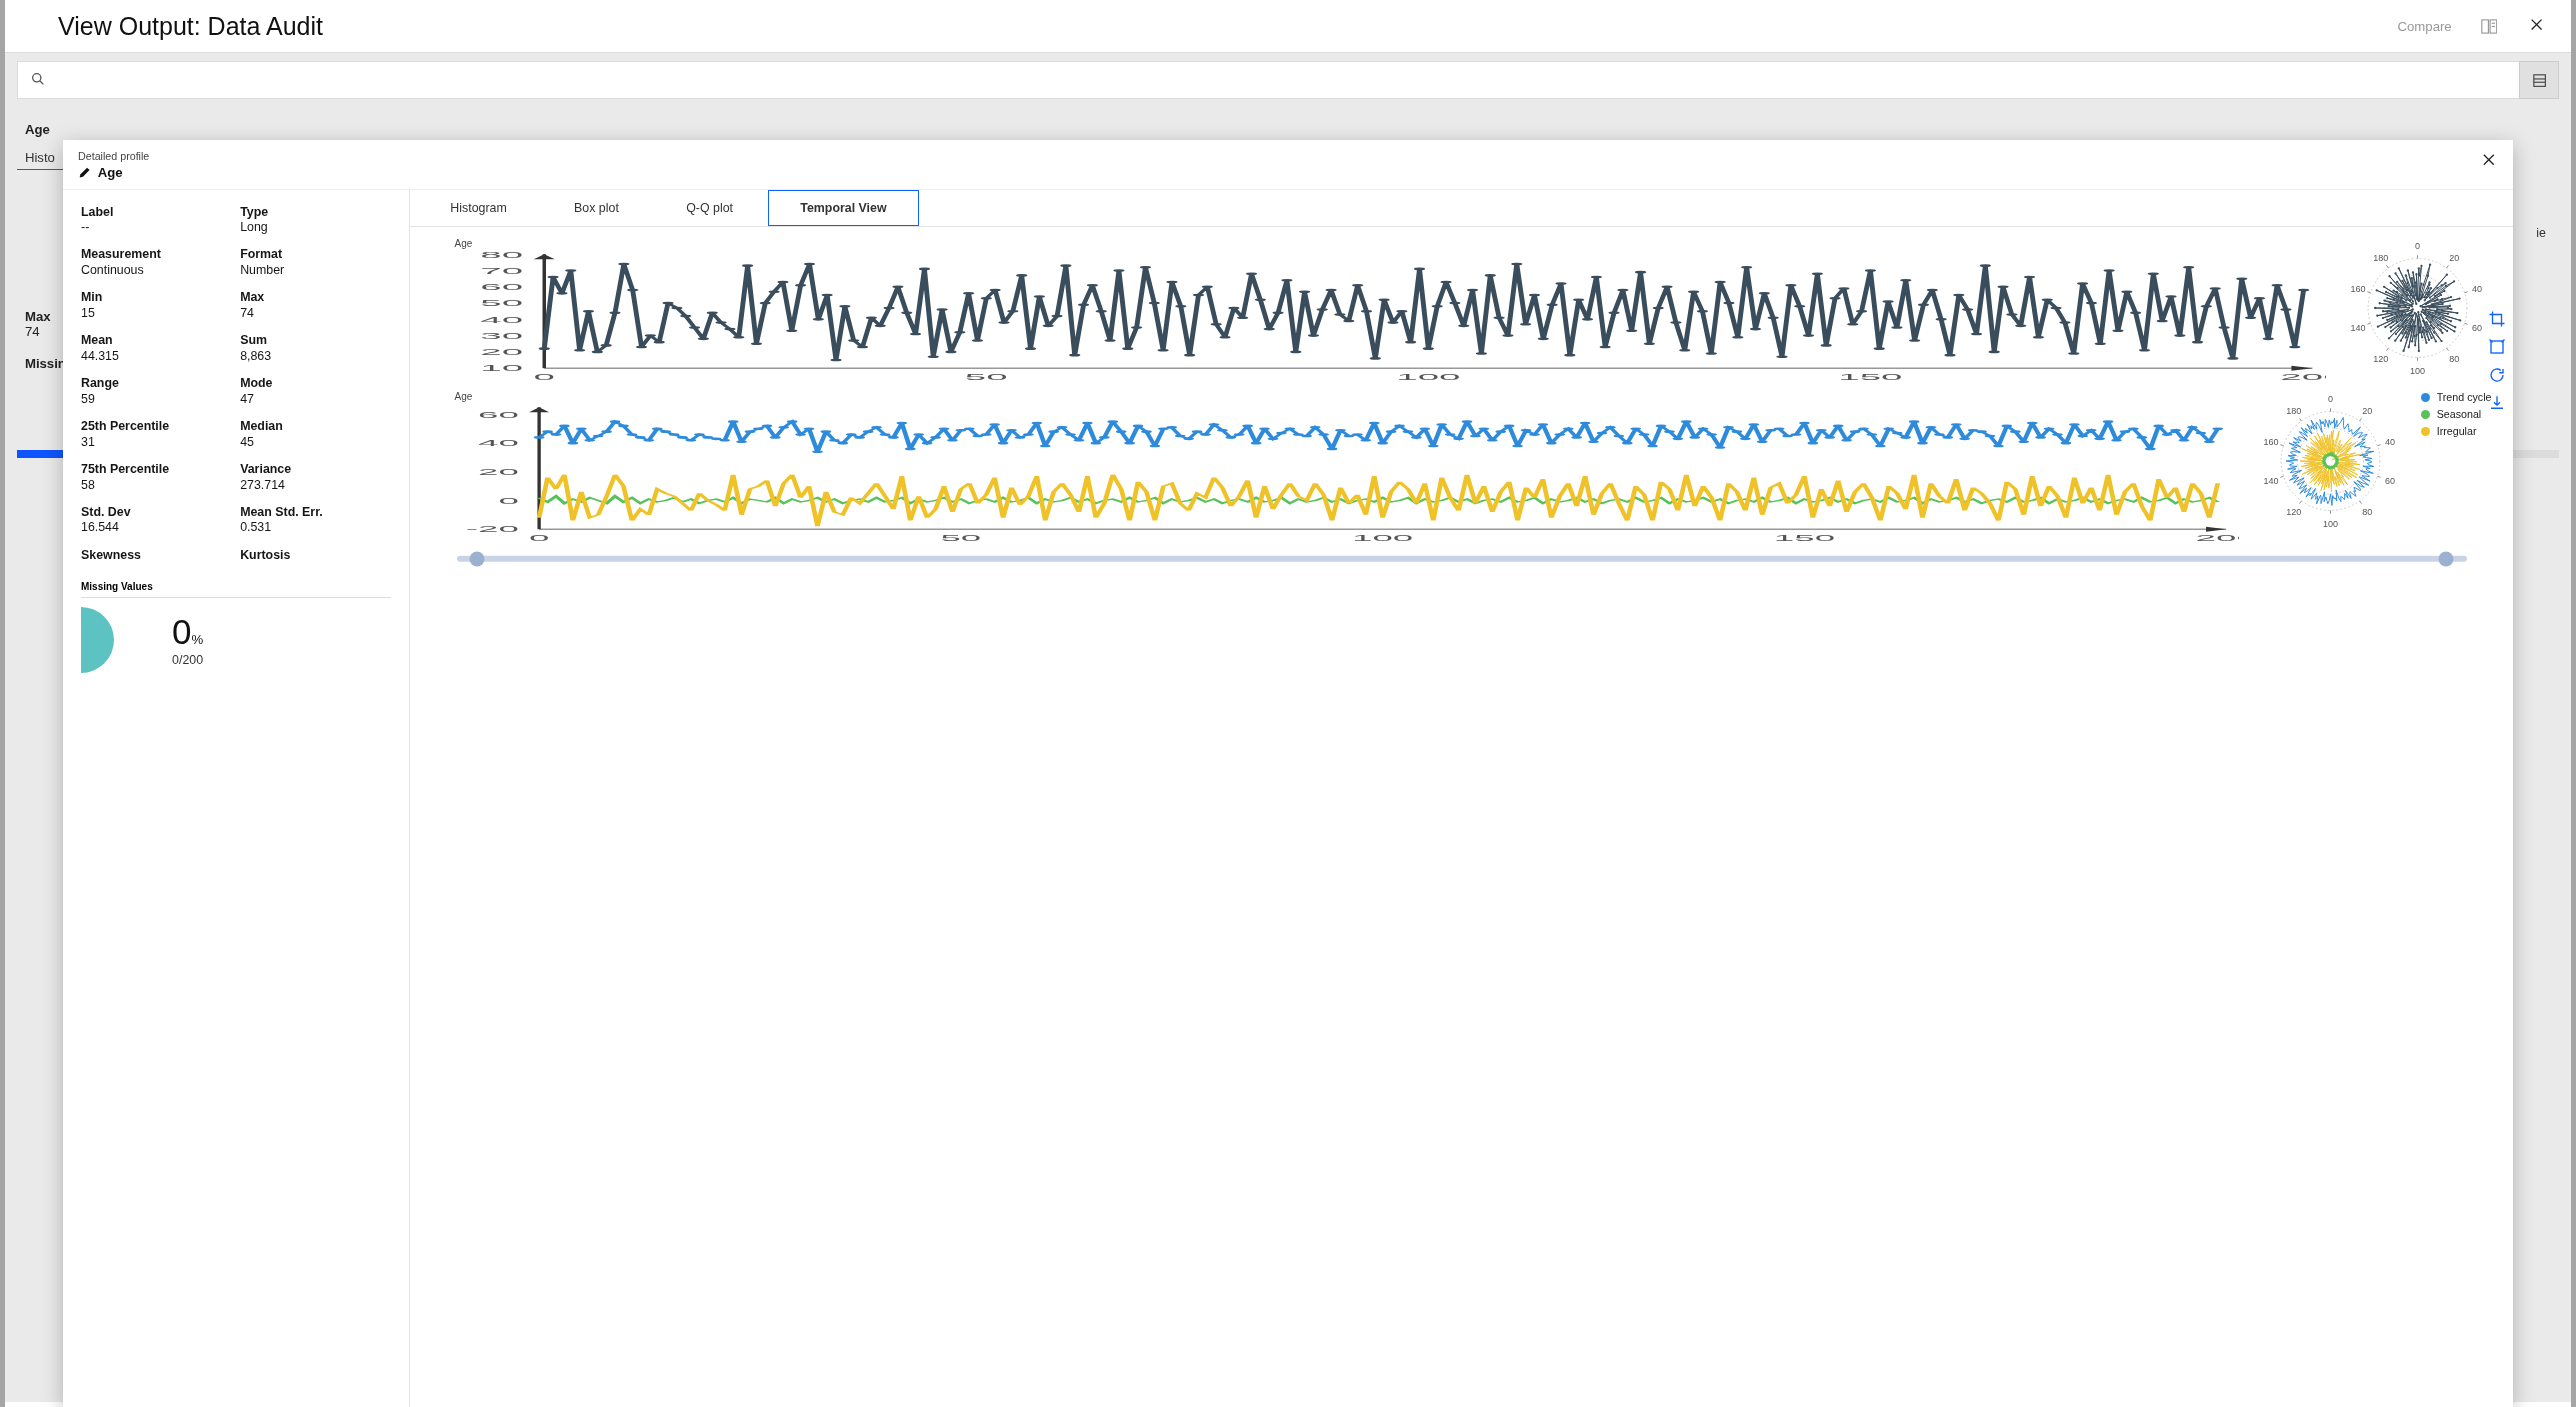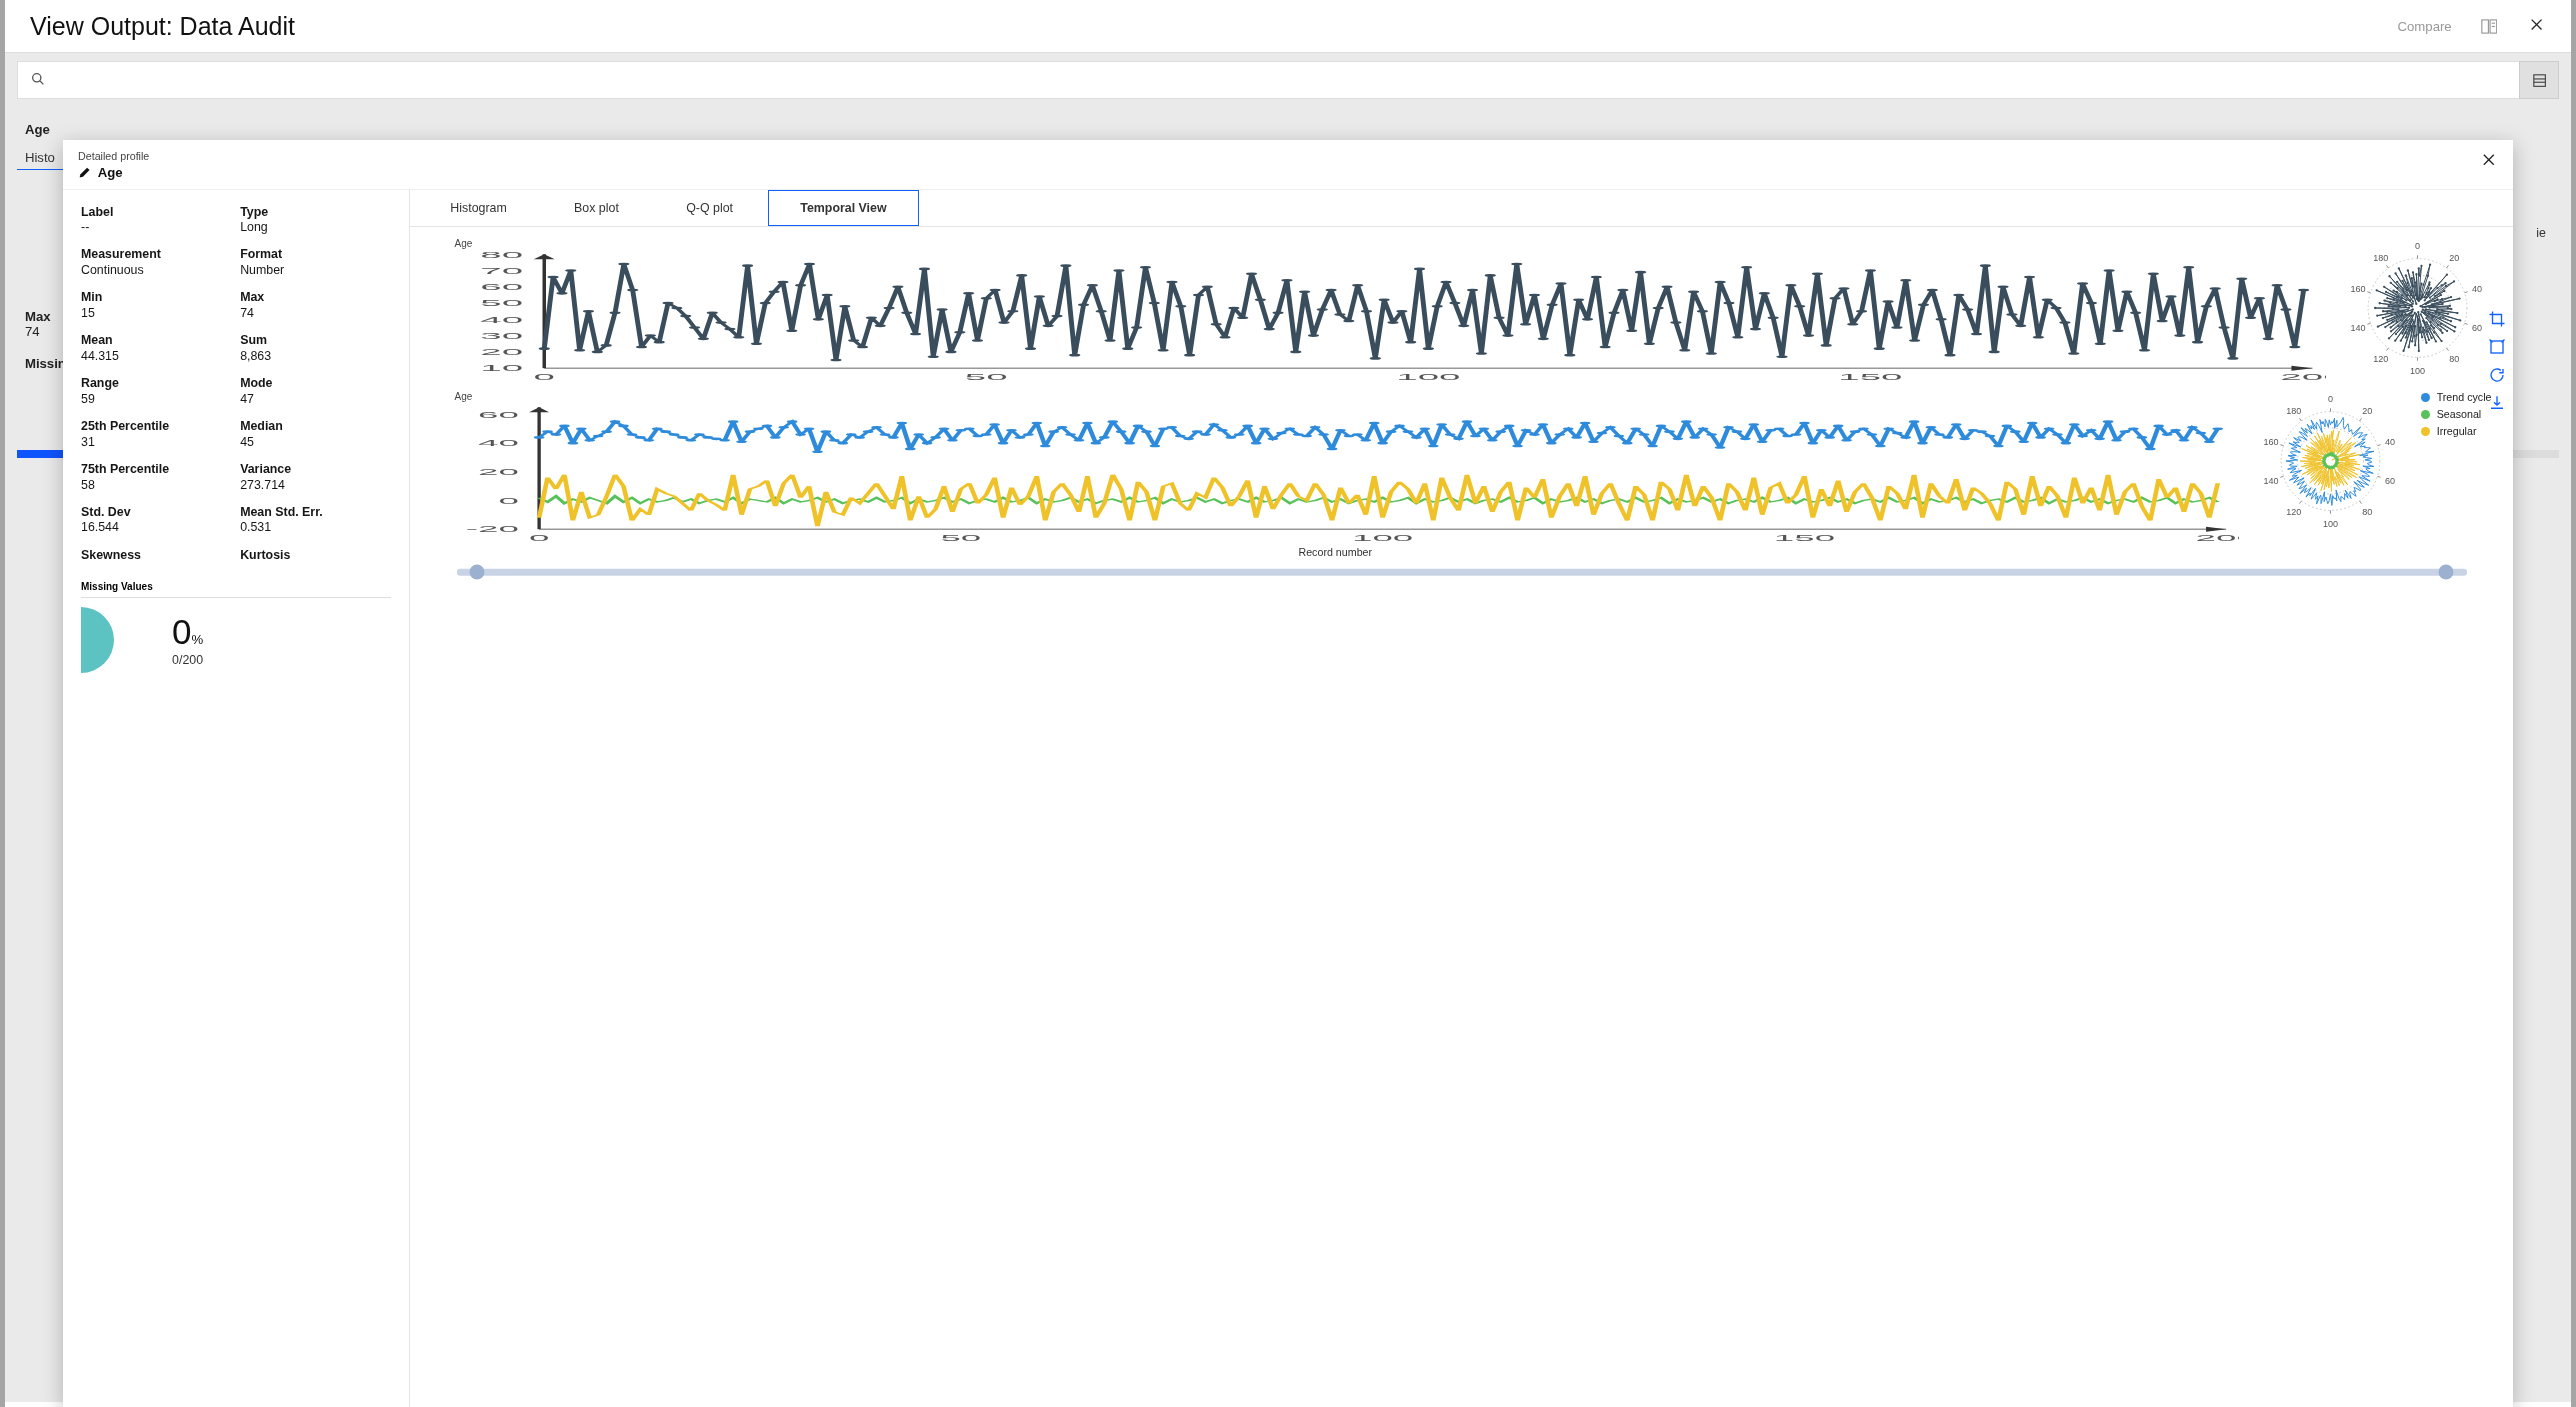--- a/index.html
+++ b/index.html
@@ -24,20 +24,21 @@
       padding: 11.6px 25px;
       display: flex;
       justify-content: space-between;
       align-items: center;
       border-bottom: 0.8px solid #ddd;
     }
     .outer-title {
       font-size: 25px;
       font-weight: 400;
       color: #111;
+      margin-left: 28px;
     }
     .compare-area {
       display: flex;
       align-items: center;
       gap: 29px;
       color: #999;
     }
     .compare-label {
       font-size: 13.2px;
       color: #999;
@@ -1139,21 +1140,20 @@
                   <circle cx="520.88" cy="31.858823529411765"></circle>
                   <circle cx="523.4" cy="44.04705882352941"></circle>
                   <circle cx="525.9200000000001" cy="28.376470588235293"></circle>
                   <circle cx="528.44" cy="35.34117647058824"></circle>
                   <circle cx="530.96" cy="45.78823529411764"></circle>
                   <circle cx="533.48" cy="30.117647058823536"></circle>
                 </g>
                 <path class="series-line" stroke="#58c25a" d="M32 113.69411764705882 L34.52 118.91764705882352 L37.04 111.95294117647059 L39.56 120.65882352941176 L42.08 115.43529411764706 L44.6 118.91764705882352 L47.12 113.69411764705882 L49.64 117.1764705882353 L52.16 120.65882352941176 L54.68 111.95294117647059 L57.2 118.91764705882352 L59.72 113.69411764705882 L62.239999999999995 120.65882352941176 L64.75999999999999 115.43529411764706 L67.28 118.91764705882352 L69.8 117.1764705882353 L72.32 113.69411764705882 L74.84 118.91764705882352 L77.36 115.43529411764706 L79.88 120.65882352941176 L82.4 117.1764705882353 L84.91999999999999 115.43529411764706 L87.44 118.91764705882352 L89.96000000000001 113.69411764705882 L92.47999999999999 120.65882352941176 L95 115.43529411764706 L97.52 117.1764705882353 L100.04 118.91764705882352 L102.56 113.69411764705882 L105.08 120.65882352941176 L107.6 115.43529411764706 L110.12 118.91764705882352 L112.64 117.1764705882353 L115.16000000000001 113.69411764705882 L117.68 118.91764705882352 L120.19999999999999 115.43529411764706 L122.72 120.65882352941176 L125.24 117.1764705882353 L127.76 115.43529411764706 L130.28 118.91764705882352 L132.8 113.69411764705882 L135.32 118.91764705882352 L137.83999999999997 117.1764705882353 L140.36 113.69411764705882 L142.88 120.65882352941176 L145.4 115.43529411764706 L147.92000000000002 118.91764705882352 L150.44 117.1764705882353 L152.95999999999998 113.69411764705882 L155.48000000000002 118.91764705882352 L158 115.43529411764706 L160.52 120.65882352941176 L163.04 117.1764705882353 L165.56 115.43529411764706 L168.08 118.91764705882352 L170.60000000000002 113.69411764705882 L173.12 118.91764705882352 L175.64 117.1764705882353 L178.16 113.69411764705882 L180.67999999999998 120.65882352941176 L183.2 115.43529411764706 L185.72 118.91764705882352 L188.24 117.1764705882353 L190.76 113.69411764705882 L193.28 118.91764705882352 L195.8 115.43529411764706 L198.32000000000002 120.65882352941176 L200.84 117.1764705882353 L203.36 115.43529411764706 L205.88 118.91764705882352 L208.39999999999998 113.69411764705882 L210.92 118.91764705882352 L213.44 117.1764705882353 L215.96 113.69411764705882 L218.48 120.65882352941176 L221 115.43529411764706 L223.52 118.91764705882352 L226.04 117.1764705882353 L228.56 113.69411764705882 L231.08 118.91764705882352 L233.60000000000002 115.43529411764706 L236.12 120.65882352941176 L238.64 117.1764705882353 L241.16 115.43529411764706 L243.67999999999998 118.91764705882352 L246.2 113.69411764705882 L248.72 118.91764705882352 L251.24 117.1764705882353 L253.76 113.69411764705882 L256.28 120.65882352941176 L258.8 115.43529411764706 L261.32000000000005 118.91764705882352 L263.84000000000003 117.1764705882353 L266.36 113.69411764705882 L268.88 118.91764705882352 L271.4 115.43529411764706 L273.91999999999996 120.65882352941176 L276.44 117.1764705882353 L278.96000000000004 115.43529411764706 L281.48 118.91764705882352 L284 113.69411764705882 L286.52 118.91764705882352 L289.04 117.1764705882353 L291.56 113.69411764705882 L294.08 120.65882352941176 L296.6 115.43529411764706 L299.12 118.91764705882352 L301.64000000000004 117.1764705882353 L304.16 113.69411764705882 L306.68 118.91764705882352 L309.20000000000005 115.43529411764706 L311.72 120.65882352941176 L314.24 117.1764705882353 L316.76 115.43529411764706 L319.28 118.91764705882352 L321.79999999999995 113.69411764705882 L324.32 118.91764705882352 L326.84 117.1764705882353 L329.35999999999996 113.69411764705882 L331.88 120.65882352941176 L334.4 115.43529411764706 L336.92 118.91764705882352 L339.44 117.1764705882353 L341.96 113.69411764705882 L344.48 118.91764705882352 L347 115.43529411764706 L349.52 120.65882352941176 L352.04 117.1764705882353 L354.56 115.43529411764706 L357.08 118.91764705882352 L359.6 113.69411764705882 L362.12 118.91764705882352 L364.64000000000004 117.1764705882353 L367.16 113.69411764705882 L369.68 120.65882352941176 L372.20000000000005 115.43529411764706 L374.72 118.91764705882352 L377.24 117.1764705882353 L379.76 113.69411764705882 L382.28 118.91764705882352 L384.79999999999995 115.43529411764706 L387.32 120.65882352941176 L389.84 117.1764705882353 L392.35999999999996 115.43529411764706 L394.88 118.91764705882352 L397.4 113.69411764705882 L399.92 118.91764705882352 L402.44 117.1764705882353 L404.96 113.69411764705882 L407.48 120.65882352941176 L410 115.43529411764706 L412.52 118.91764705882352 L415.04 117.1764705882353 L417.56 113.69411764705882 L420.08 118.91764705882352 L422.6 115.43529411764706 L425.12 120.65882352941176 L427.64000000000004 117.1764705882353 L430.16 115.43529411764706 L432.68 118.91764705882352 L435.20000000000005 113.69411764705882 L437.72 118.91764705882352 L440.24 117.1764705882353 L442.76 113.69411764705882 L445.28 120.65882352941176 L447.79999999999995 115.43529411764706 L450.32 118.91764705882352 L452.84 117.1764705882353 L455.35999999999996 113.69411764705882 L457.88 118.91764705882352 L460.4 115.43529411764706 L462.92 120.65882352941176 L465.44 117.1764705882353 L467.96 115.43529411764706 L470.48 118.91764705882352 L473 113.69411764705882 L475.52 118.91764705882352 L478.04 117.1764705882353 L480.56 113.69411764705882 L483.08 120.65882352941176 L485.6 115.43529411764706 L488.12 118.91764705882352 L490.64000000000004 117.1764705882353 L493.16 113.69411764705882 L495.68 118.91764705882352 L498.20000000000005 115.43529411764706 L500.72 120.65882352941176 L503.24 117.1764705882353 L505.76 115.43529411764706 L508.28 118.91764705882352 L510.79999999999995 113.69411764705882 L513.3199999999999 118.91764705882352 L515.8399999999999 117.1764705882353 L518.3599999999999 113.69411764705882 L520.88 120.65882352941176 L523.4 115.43529411764706 L525.9200000000001 118.91764705882352 L528.44 117.1764705882353 L530.96 113.69411764705882 L533.48 118.91764705882352"></path>
                 <path class="series-line" stroke="#f0c22a" d="M32 138.0705882352941 L34.52 89.31764705882352 L37.04 103.24705882352941 L39.56 85.83529411764705 L42.08 141.5529411764706 L44.6 106.72941176470587 L47.12 138.0705882352941 L49.64 134.58823529411765 L52.16 111.95294117647059 L54.68 85.83529411764705 L57.2 99.76470588235293 L59.72 141.5529411764706 L62.239999999999995 127.62352941176471 L64.75999999999999 134.58823529411765 L67.28 103.24705882352941 L69.8 108.47058823529412 L72.32 111.95294117647059 L74.84 120.65882352941176 L77.36 129.36470588235295 L79.88 108.47058823529412 L82.4 117.1764705882353 L84.91999999999999 122.4 L87.44 129.36470588235295 L89.96000000000001 85.83529411764705 L92.47999999999999 134.58823529411765 L95 103.24705882352941 L97.52 99.76470588235293 L100.04 92.8 L102.56 124.14117647058823 L105.08 96.28235294117647 L107.6 85.83529411764705 L110.12 113.69411764705882 L112.64 99.76470588235293 L115.16000000000001 148.51764705882354 L117.68 106.72941176470587 L120.19999999999999 131.10588235294117 L122.72 134.58823529411765 L125.24 113.69411764705882 L127.76 120.65882352941176 L130.28 108.47058823529412 L132.8 96.28235294117647 L135.32 111.95294117647059 L137.83999999999997 127.62352941176471 L140.36 87.5764705882353 L142.88 141.5529411764706 L145.4 111.95294117647059 L147.92000000000002 138.0705882352941 L150.44 127.62352941176471 L152.95999999999998 99.76470588235293 L155.48000000000002 131.10588235294117 L158 103.24705882352941 L160.52 96.28235294117647 L163.04 120.65882352941176 L165.56 110.21176470588236 L168.08 89.31764705882352 L170.60000000000002 138.0705882352941 L173.12 101.50588235294117 L175.64 122.4 L178.16 111.95294117647059 L180.67999999999998 87.5764705882353 L183.2 141.5529411764706 L185.72 106.72941176470587 L188.24 96.28235294117647 L190.76 110.21176470588236 L193.28 131.10588235294117 L195.8 87.5764705882353 L198.32000000000002 138.0705882352941 L200.84 120.65882352941176 L203.36 85.83529411764705 L205.88 103.24705882352941 L208.39999999999998 141.5529411764706 L210.92 94.54117647058823 L213.44 106.72941176470587 L215.96 141.5529411764706 L218.48 99.76470588235293 L221 96.28235294117647 L223.52 120.65882352941176 L226.04 129.36470588235295 L228.56 108.47058823529412 L231.08 113.69411764705882 L233.60000000000002 89.31764705882352 L236.12 101.50588235294117 L238.64 124.14117647058823 L241.16 111.95294117647059 L243.67999999999998 92.8 L246.2 138.0705882352941 L248.72 99.76470588235293 L251.24 127.62352941176471 L253.76 110.21176470588236 L256.28 96.28235294117647 L258.8 111.95294117647059 L261.32000000000005 117.1764705882353 L263.84000000000003 96.28235294117647 L266.36 110.21176470588236 L268.88 141.5529411764706 L271.4 101.50588235294117 L273.91999999999996 120.65882352941176 L276.44 110.21176470588236 L278.96000000000004 134.58823529411765 L281.48 87.5764705882353 L284 138.0705882352941 L286.52 106.72941176470587 L289.04 94.54117647058823 L291.56 103.24705882352941 L294.08 120.65882352941176 L296.6 96.28235294117647 L299.12 141.5529411764706 L301.64000000000004 89.31764705882352 L304.16 113.69411764705882 L306.68 129.36470588235295 L309.20000000000005 85.83529411764705 L311.72 120.65882352941176 L314.24 99.76470588235293 L316.76 131.10588235294117 L319.28 106.72941176470587 L321.79999999999995 94.54117647058823 L324.32 141.5529411764706 L326.84 101.50588235294117 L329.35999999999996 113.69411764705882 L331.88 91.05882352941177 L334.4 138.0705882352941 L336.92 111.95294117647059 L339.44 96.28235294117647 L341.96 124.14117647058823 L344.48 87.5764705882353 L347 134.58823529411765 L349.52 108.47058823529412 L352.04 96.28235294117647 L354.56 120.65882352941176 L357.08 141.5529411764706 L359.6 99.76470588235293 L362.12 110.21176470588236 L364.64000000000004 141.5529411764706 L367.16 94.54117647058823 L369.68 103.24705882352941 L372.20000000000005 129.36470588235295 L374.72 85.83529411764705 L377.24 124.14117647058823 L379.76 99.76470588235293 L382.28 113.69411764705882 L384.79999999999995 141.5529411764706 L387.32 96.28235294117647 L389.84 106.72941176470587 L392.35999999999996 129.36470588235295 L394.88 89.31764705882352 L397.4 134.58823529411765 L399.92 101.50588235294117 L402.44 96.28235294117647 L404.96 120.65882352941176 L407.48 110.21176470588236 L410 87.5764705882353 L412.52 138.0705882352941 L415.04 103.24705882352941 L417.56 124.14117647058823 L420.08 92.8 L422.6 131.10588235294117 L425.12 106.72941176470587 L427.64000000000004 96.28235294117647 L430.16 113.69411764705882 L432.68 141.5529411764706 L435.20000000000005 99.76470588235293 L437.72 108.47058823529412 L440.24 127.62352941176471 L442.76 85.83529411764705 L445.28 138.0705882352941 L447.79999999999995 96.28235294117647 L450.32 111.95294117647059 L452.84 120.65882352941176 L455.35999999999996 91.05882352941177 L457.88 129.36470588235295 L460.4 101.50588235294117 L462.92 108.47058823529412 L465.44 120.65882352941176 L467.96 141.5529411764706 L470.48 94.54117647058823 L473 103.24705882352941 L475.52 134.58823529411765 L478.04 87.5764705882353 L480.56 124.14117647058823 L483.08 99.76470588235293 L485.6 111.95294117647059 L488.12 138.0705882352941 L490.64000000000004 89.31764705882352 L493.16 120.65882352941176 L495.68 101.50588235294117 L498.20000000000005 129.36470588235295 L500.72 85.83529411764705 L503.24 134.58823529411765 L505.76 106.72941176470587 L508.28 96.28235294117647 L510.79999999999995 124.14117647058823 L513.3199999999999 141.5529411764706 L515.8399999999999 91.05882352941177 L518.3599999999999 113.69411764705882 L520.88 101.50588235294117 L523.4 131.10588235294117 L525.9200000000001 96.28235294117647 L528.44 108.47058823529412 L530.96 138.0705882352941 L533.48 96.28235294117647"></path>
               </svg>
-            <div class="bottom-axis-label">Record number</div>
           </div>
           <svg class="radial-chart" id="radial-bottom" viewBox="0 0 180 170">
               <circle cx="90" cy="85" r="20" fill="none" stroke="#bbb" stroke-dasharray="2 3"></circle>
               <circle cx="90" cy="85" r="40" fill="none" stroke="#bbb" stroke-dasharray="2 3"></circle>
               <circle cx="90" cy="85" r="60" fill="none" stroke="#bbb" stroke-dasharray="2 3"></circle>
               <line x1="90" y1="25" x2="90" y2="21" stroke="#777"></line>
               <text class="tick-label" x="90" y="13" text-anchor="middle">0</text>
               <line x1="125.26711513754839" y1="36.45898033750315" x2="127.61825614671828" y2="33.22291236000336" stroke="#777"></line>
               <text class="tick-label" x="134.67167917422796" y="27.51470842750399" text-anchor="middle">20</text>
               <line x1="147.06339097770922" y1="66.45898033750316" x2="150.86761704288983" y2="65.22291236000336" stroke="#777"></line>

